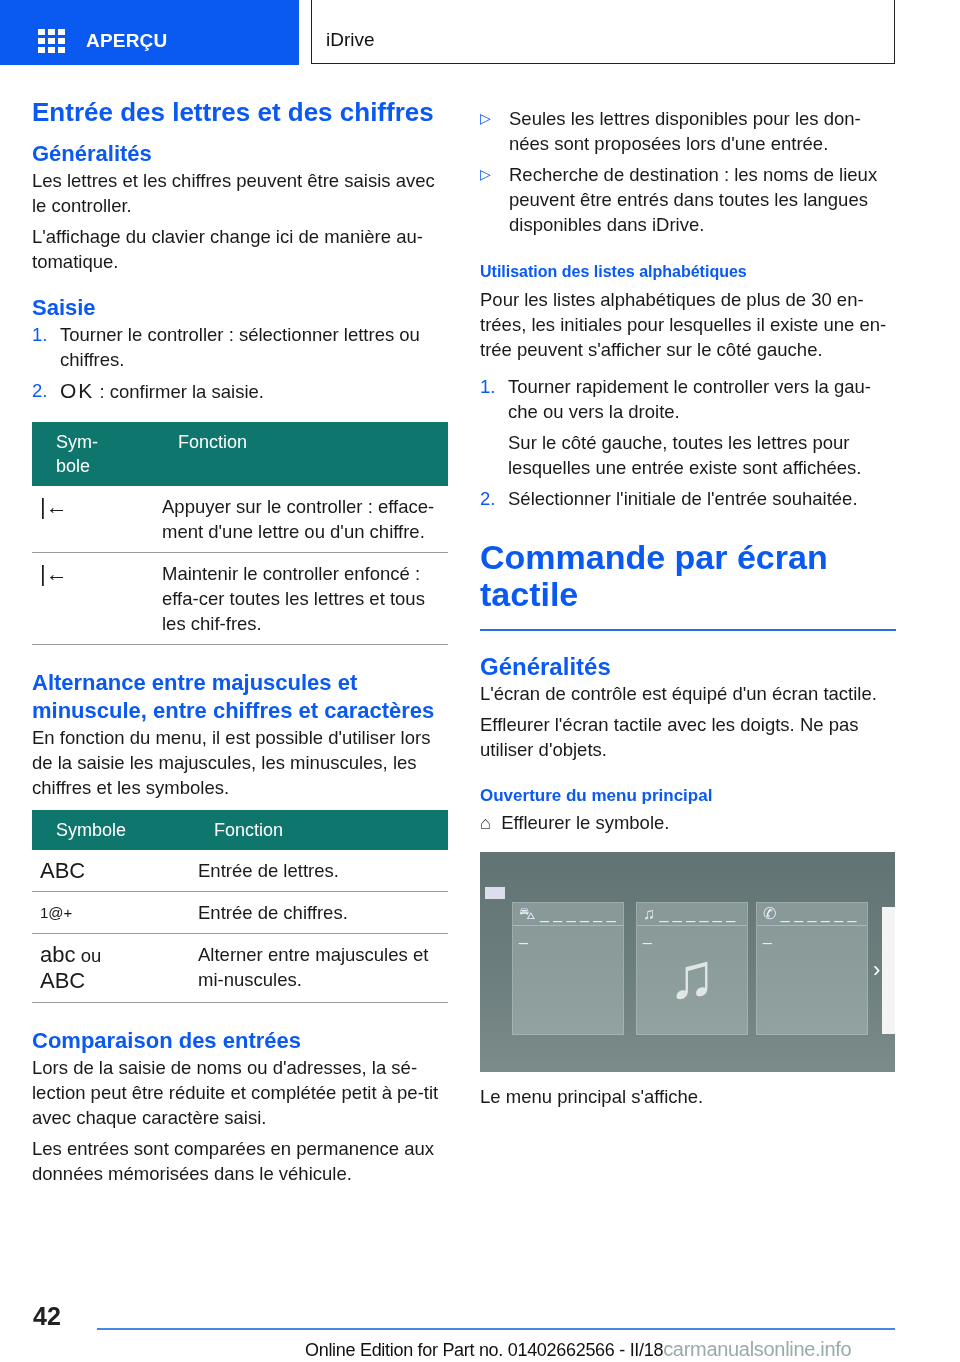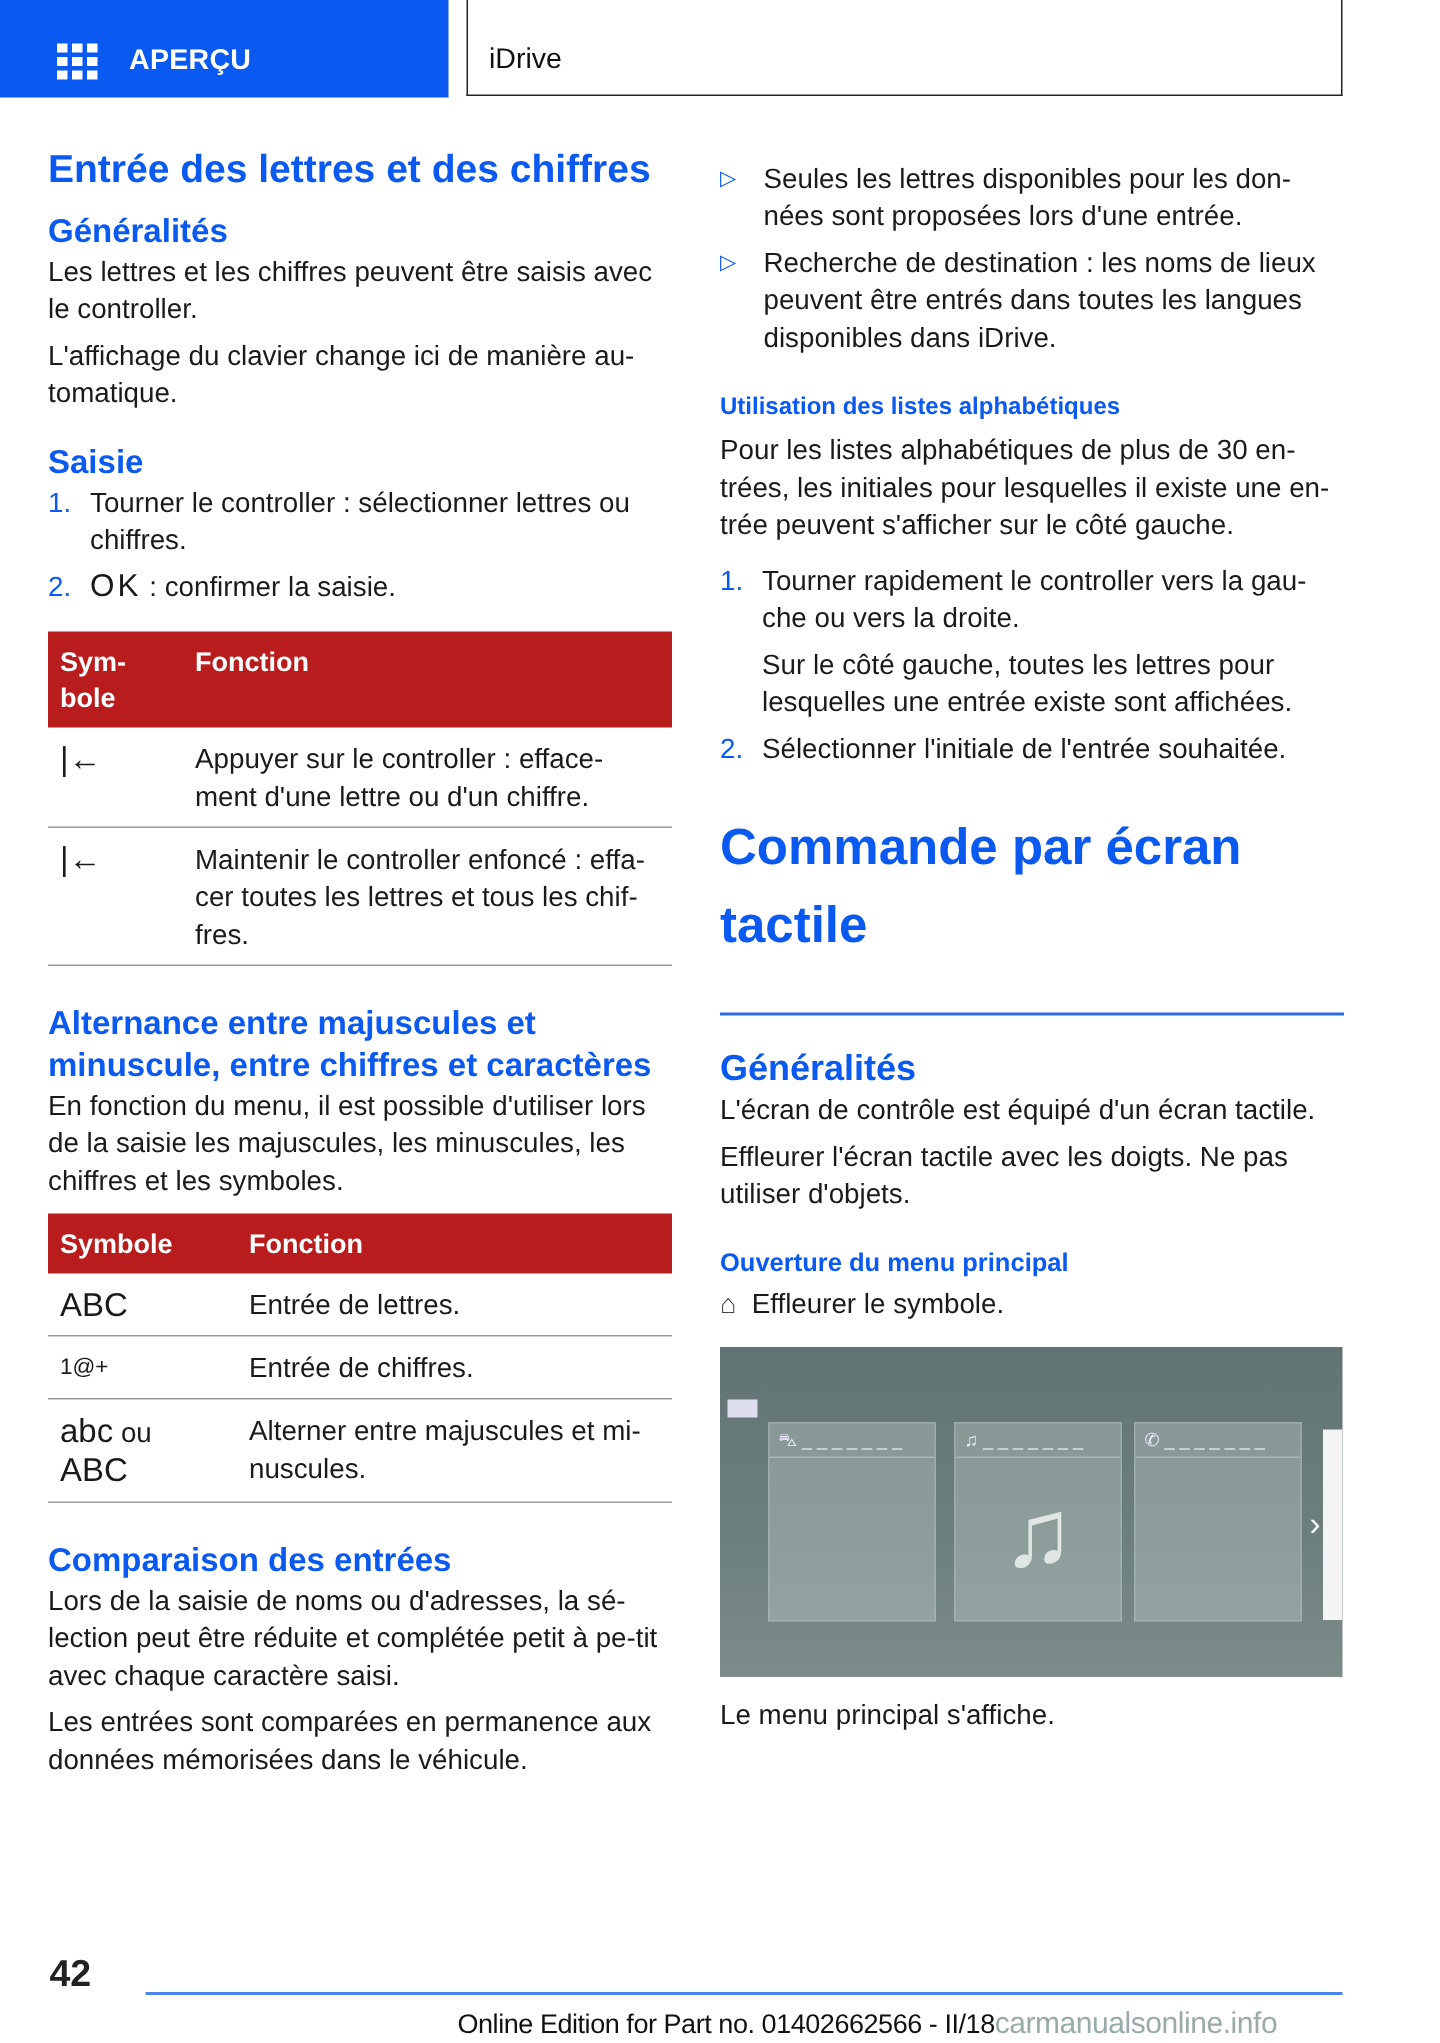--- a/index.html
+++ b/index.html
@@ -9,34 +9,34 @@
   .grid-icon{position:absolute;left:38px;top:29px;width:28px;height:24px;display:grid;grid-template-columns:repeat(3,7px);grid-template-rows:repeat(3,6px);gap:3px 3px;}
   .grid-icon span{background:#fff;display:block;}
   .tab-overview .label{position:absolute;left:86px;top:30px;font-weight:bold;font-size:19px;letter-spacing:0.2px;}
   .tab-idrive{position:absolute;left:311px;top:-2px;width:582px;height:65px;border:1px solid #222;border-top:none;background:#fff;}
   .tab-idrive .label{position:absolute;left:14px;top:31px;font-size:19px;color:#111;}
   .col{position:absolute;top:96px;width:416px;font-size:18.5px;line-height:25px;}
   .col.left{left:32px;}
   .col.right{left:480px;}
   h1.sec{color:#0a59f0;font-size:26px;font-weight:bold;margin:0;line-height:32px;}
   h2{color:#0a59f0;font-size:22px;font-weight:bold;margin:0;line-height:28px;}
-  h1.big{color:#0a59f0;font-size:34px;font-weight:bold;line-height:52px;margin:0;padding-bottom:32px;border-bottom:2px solid #2a6ae8;}
+  h1.big{color:#0a59f0;font-size:34px;font-weight:bold;line-height:37px;margin:0;padding-bottom:16px;border-bottom:2px solid #2a6ae8;}
   p{margin:0 0 6px 0;}
   .ol{display:flex;margin-bottom:6px;}
   .ol .num{color:#0a59f0;width:28px;flex:none;}
   .ol .txt{flex:1;}
   .bul{display:flex;margin-bottom:6px;}
   .bul .tri{width:29px;flex:none;color:#0a59f0;font-size:14px;}
   table{border-collapse:collapse;width:416px;}
-  th{background:#b91c1c;color:#fff;text-align:left;font-weight:bold;font-size:18px;padding:8px 8px;line-height:24px;vertical-align:top;}
+  th{background:#0f766e;color:#fff;text-align:left;font-weight:normal;font-size:18px;padding:8px 24px;line-height:24px;vertical-align:top;}
   td{vertical-align:top;padding:8px 8px;border-bottom:1.5px solid #9a9a9a;line-height:25px;}
   .sym{font-size:22px;}
   .photo{position:relative;width:415px;height:220px;background:linear-gradient(#627374,#6e7f7f 60%,#7c8c8b);overflow:hidden;}
   .card{position:absolute;top:50px;width:110px;height:131px;background:rgba(200,215,212,0.35);border:1px solid rgba(255,255,255,0.18);}
-  .card .hd{height:22px;border-bottom:1px solid rgba(255,255,255,0.3);color:#eef;font-size:12px;padding-left:6px;line-height:22px;}
+  .card .hd{height:22px;border-bottom:1px solid rgba(255,255,255,0.3);color:#eef;font-size:16px;padding-left:6px;line-height:22px;}
   .footer-num{position:absolute;left:33px;top:1302px;font-size:25px;font-weight:bold;color:#222;}
   .footer-line{position:absolute;left:97px;top:1328px;width:798px;height:2px;background:#4a86e8;}
   .footer-text{position:absolute;left:305px;top:1338px;font-size:18px;color:#111;letter-spacing:-0.3px;}
   .footer-text .brand{color:#9aa;font-size:20px;}
 </style>
 </head>
 <body>
 
 <div class="topbar">
   <div class="tab-overview">

